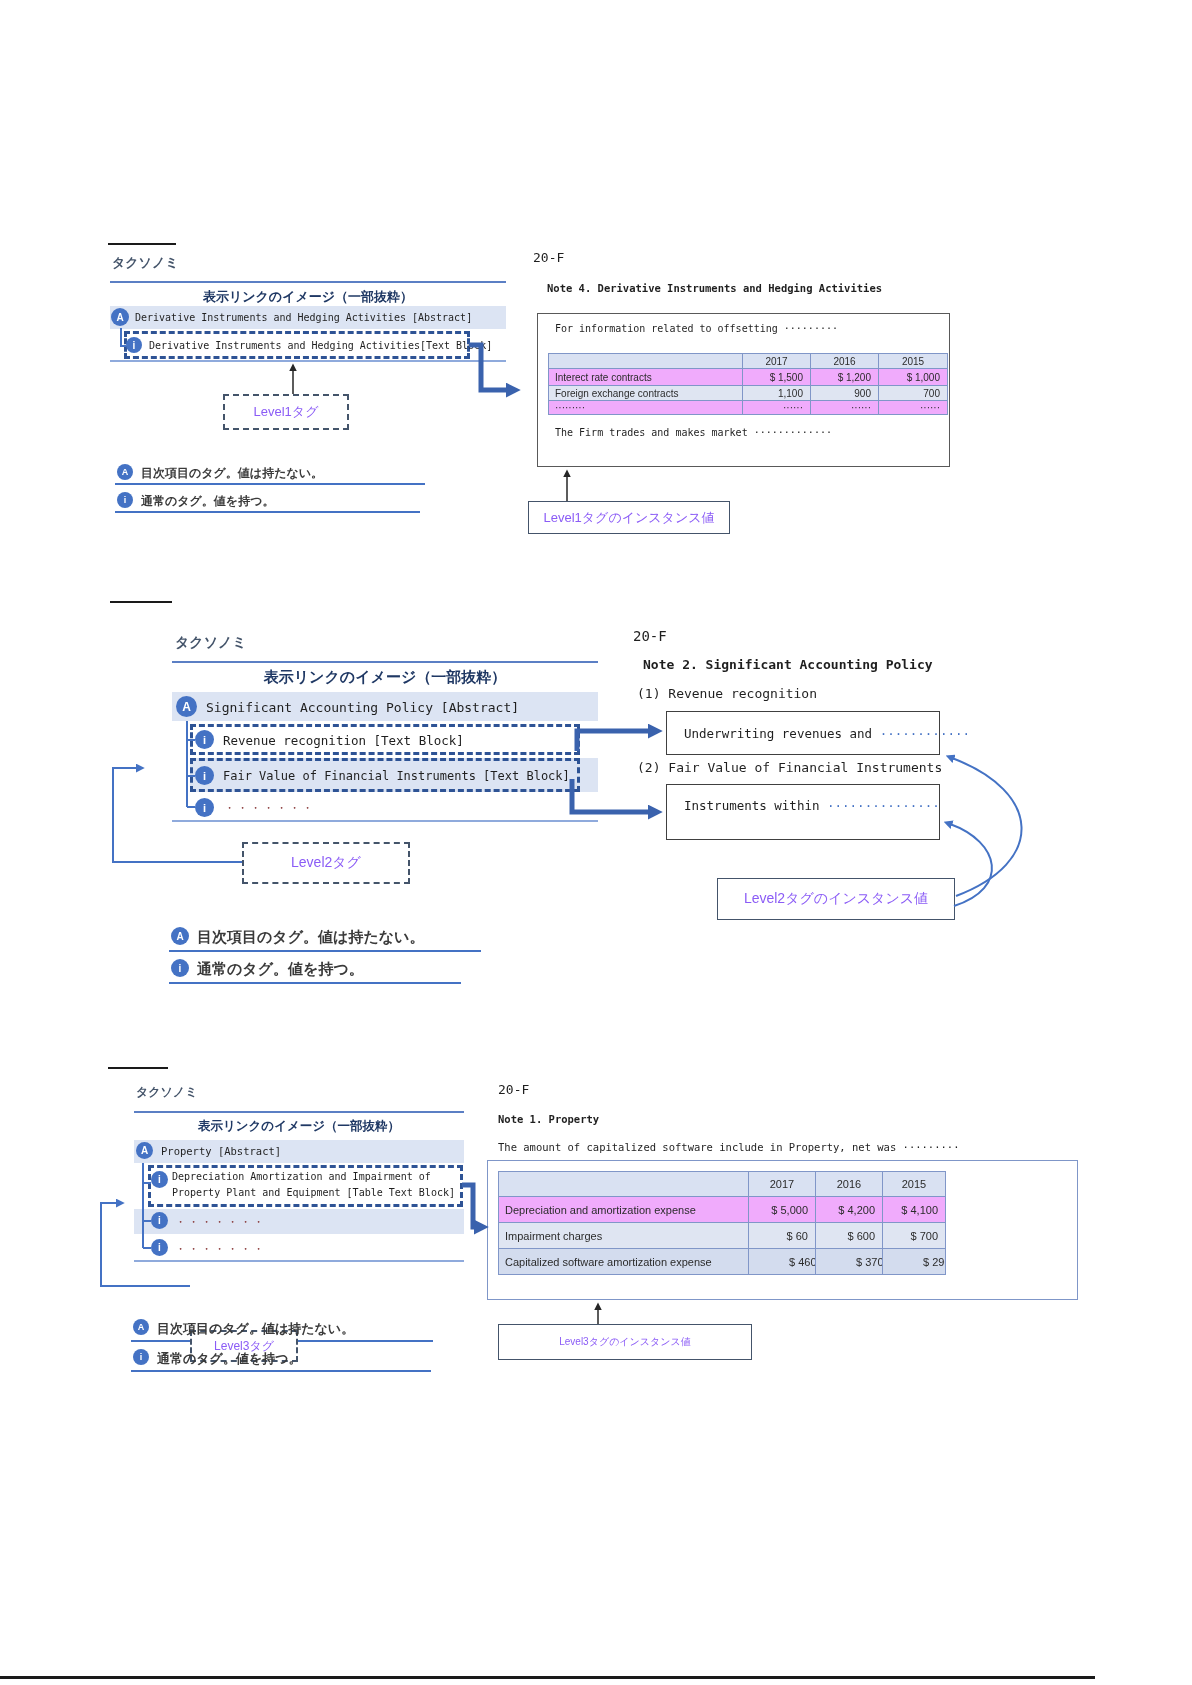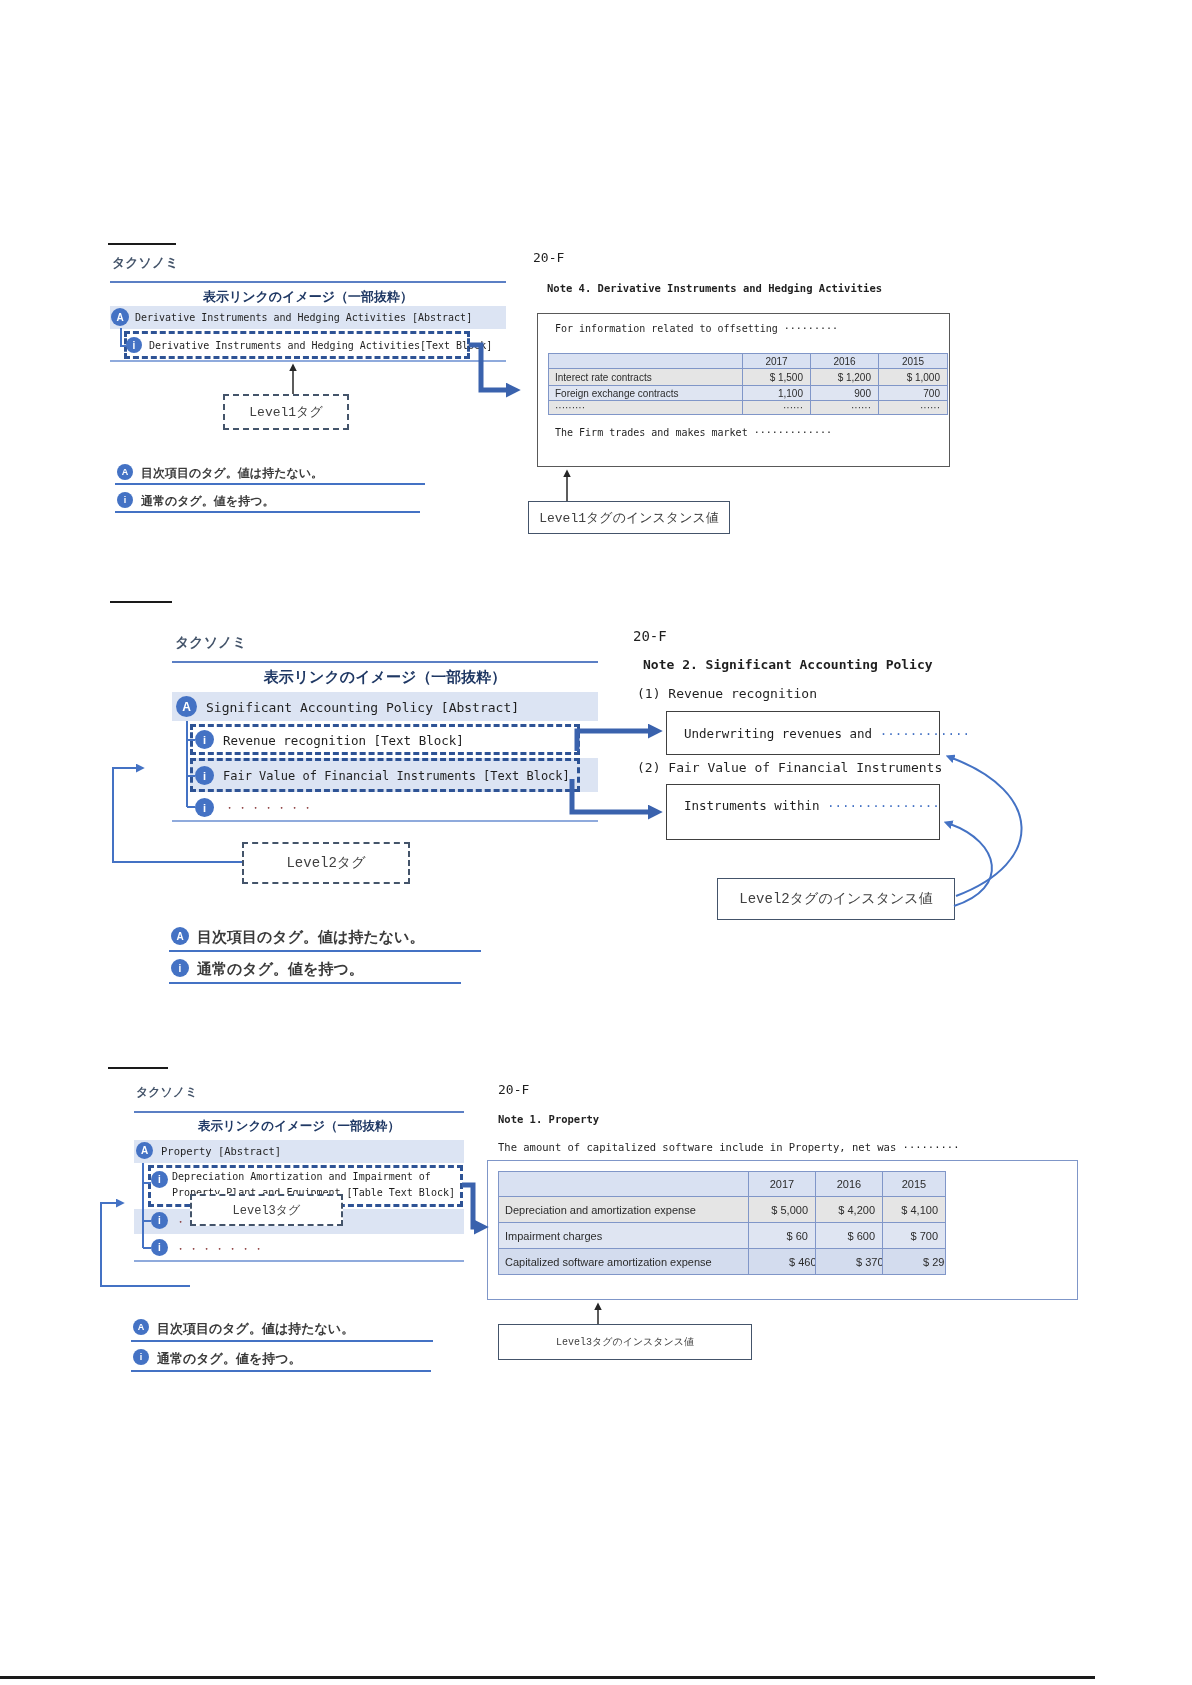--- a/index.html
+++ b/index.html
@@ -1,21 +1,21 @@
 <!DOCTYPE html>
 <html><head>
 <meta charset="utf-8">
 <style>
   html,body{margin:0;padding:0;background:#ffffff;}
   *{box-sizing:border-box;}
   #canvas{position:relative;width:1192px;height:1685px;background:#fff;overflow:hidden;
           font-family:"Liberation Sans",sans-serif;}
   .abs{position:absolute;}
   .mono{font-family:"DejaVu Sans Mono",monospace;color:#1f1f1f;white-space:pre;}
-  .serif{font-family:Liberation Mono, monospace;color:#404040;}
+  .serif{font-family:Liberation Sans, sans-serif;color:#8b5cf6;}
   .jp{color:#44546a;font-weight:600;}
   .ttl{font-weight:bold;color:#1f3864;text-align:center;font-family:"Liberation Sans",sans-serif;}
   .badge{display:flex;align-items:center;justify-content:center;border-radius:50%;
          background:#4472c4;color:#fff;font-weight:bold;z-index:6;}
   .rowfill{background:#dce4f3;}
   .dashedbox{border:3px dashed #2e5395;background:#fff;z-index:4;}
   .tagbox{border:2px dashed #44546a;background:#fff;display:flex;align-items:center;justify-content:center;z-index:6;}
   .instbox{border:1.5px solid #44546a;background:#fff;display:flex;align-items:center;justify-content:center;z-index:6;}
   .rule-blue{background:#5b7fc4;height:2px;}
   .rule-light{background:#8faadc;height:2px;}
@@ -24,21 +24,21 @@
   .leader{color:#4472c4;}
   .legendtxt{color:#3a3a3a;font-weight:600;}
   table.dt{border-collapse:collapse;position:absolute;table-layout:fixed;z-index:5;}
   table.dt td{border:1px solid #8096c8;white-space:pre;overflow:hidden;color:#2b2b2b;}
   .t1 td{font-size:10px;}
   .t3 td{font-size:11px;}
   td.num{text-align:right;padding-right:7px;}
   td.lbl{text-align:left;padding-left:6px;}
   td.hdr{text-align:center;}
   .fa{background:#d9e1f2;}  
-  .fb{background:#e5e5e5;}  
+  .fb{background:#f0abfc;}  
   .fc{background:#dfe5f2;margin-top:24px;}  
   .fd{background:#d3dcee;padding-left:40px;}  
   .txt{z-index:6;}
   svg#wires{position:absolute;left:0;top:0;z-index:20;pointer-events:none;}
 </style>
 </head>
 <body>
 
 <div id="canvas">
 
@@ -203,21 +203,21 @@
       <span>i</span>
     </span>
   <div class="abs dots txt" style="left:176px;top:1216px;">・・・・・・・</div>
 
   <span class="abs badge" style="left:151px;top:1239px;width:17px;height:17px;font-size:10px;">
       <span>i</span>
     </span>
   <div class="abs dots txt" style="left:176px;top:1243px;">・・・・・・・</div>
   <div class="abs rule-light" style="left:134px;top:1260px;width:330px;"></div>
 
-  <div class="abs tagbox serif" style="left:190px;top:1194px;width:153px;height:32px;font-size:12px;">
+  <div class="abs tagbox serif" style="left:190px;top:1330px;width:108px;height:32px;font-size:12px;">
       <span>Level3タグ</span>
     </div>
 
   <span class="abs badge" style="left:133px;top:1319px;width:16px;height:16px;font-size:9px;">
       <span>A</span>
     </span>
   <div class="abs legendtxt txt" style="left:157px;top:1320px;font-size:13px;">目次項目のタグ。値は持たない。</div>
   <div class="abs" style="left:131px;top:1340px;width:302px;height:2px;background:#4472c4;"></div>
   <span class="abs badge" style="left:133px;top:1349px;width:16px;height:16px;font-size:9px;">
       <span>i</span>

